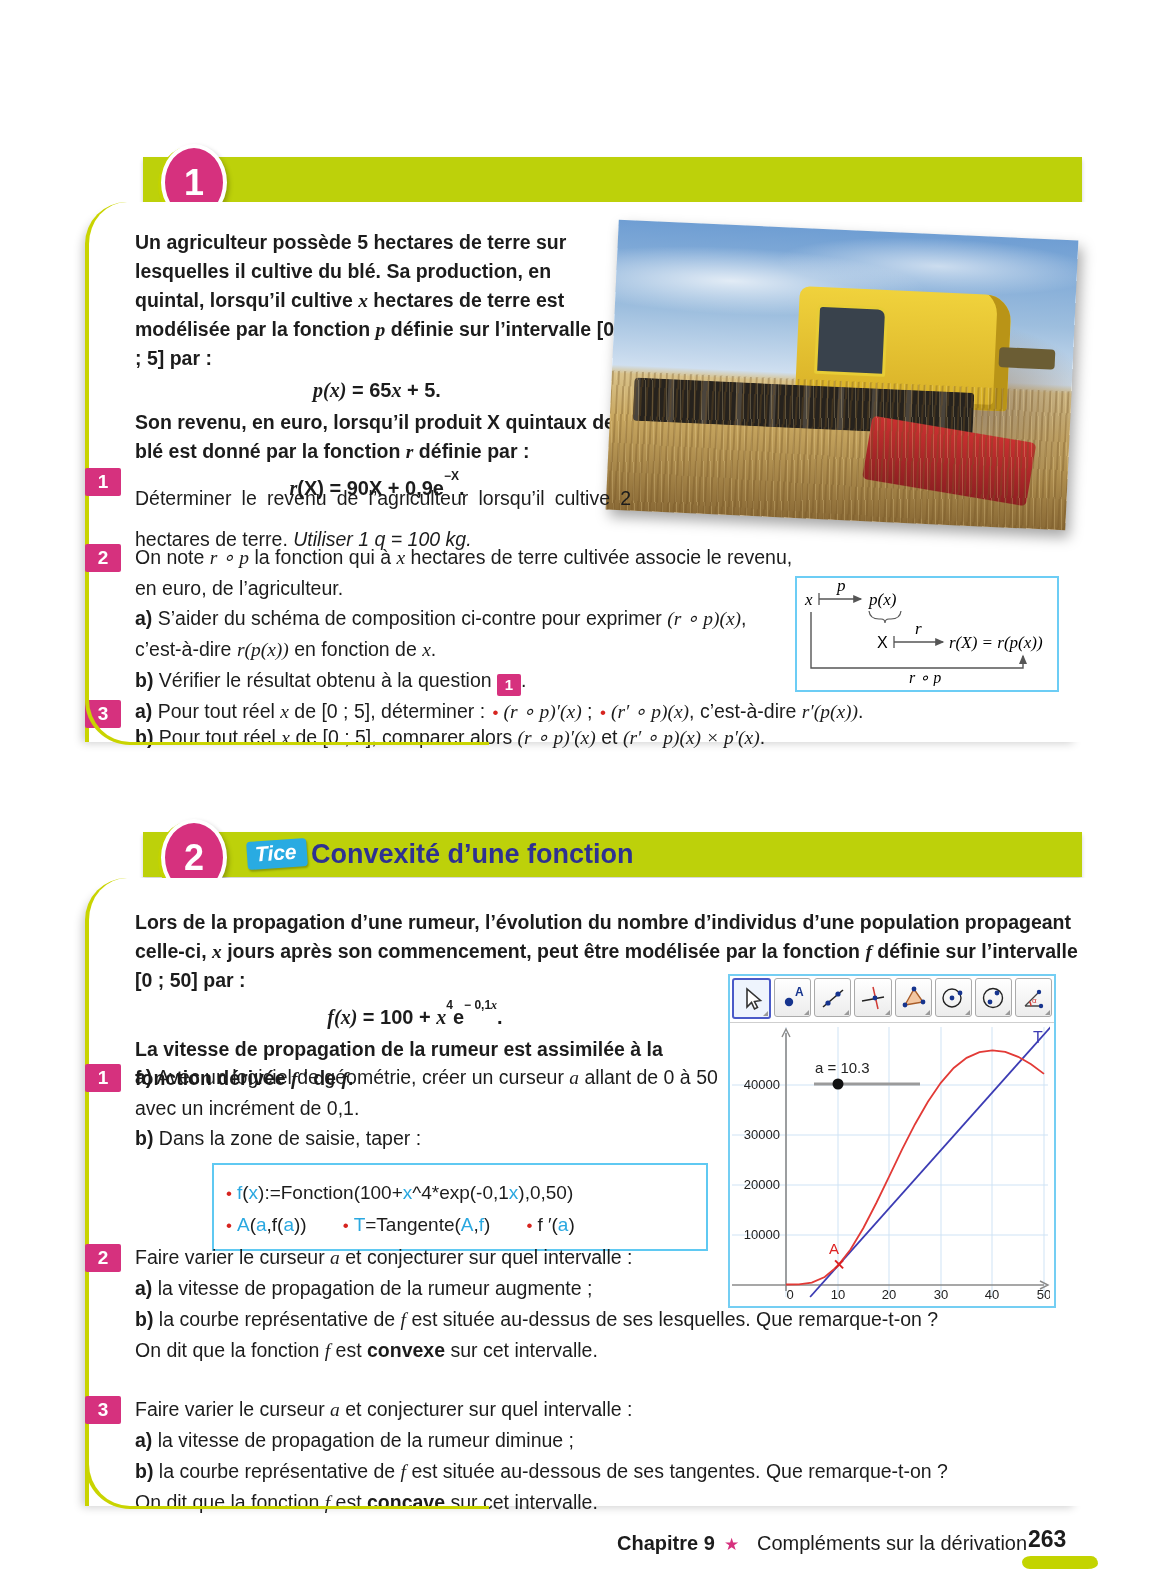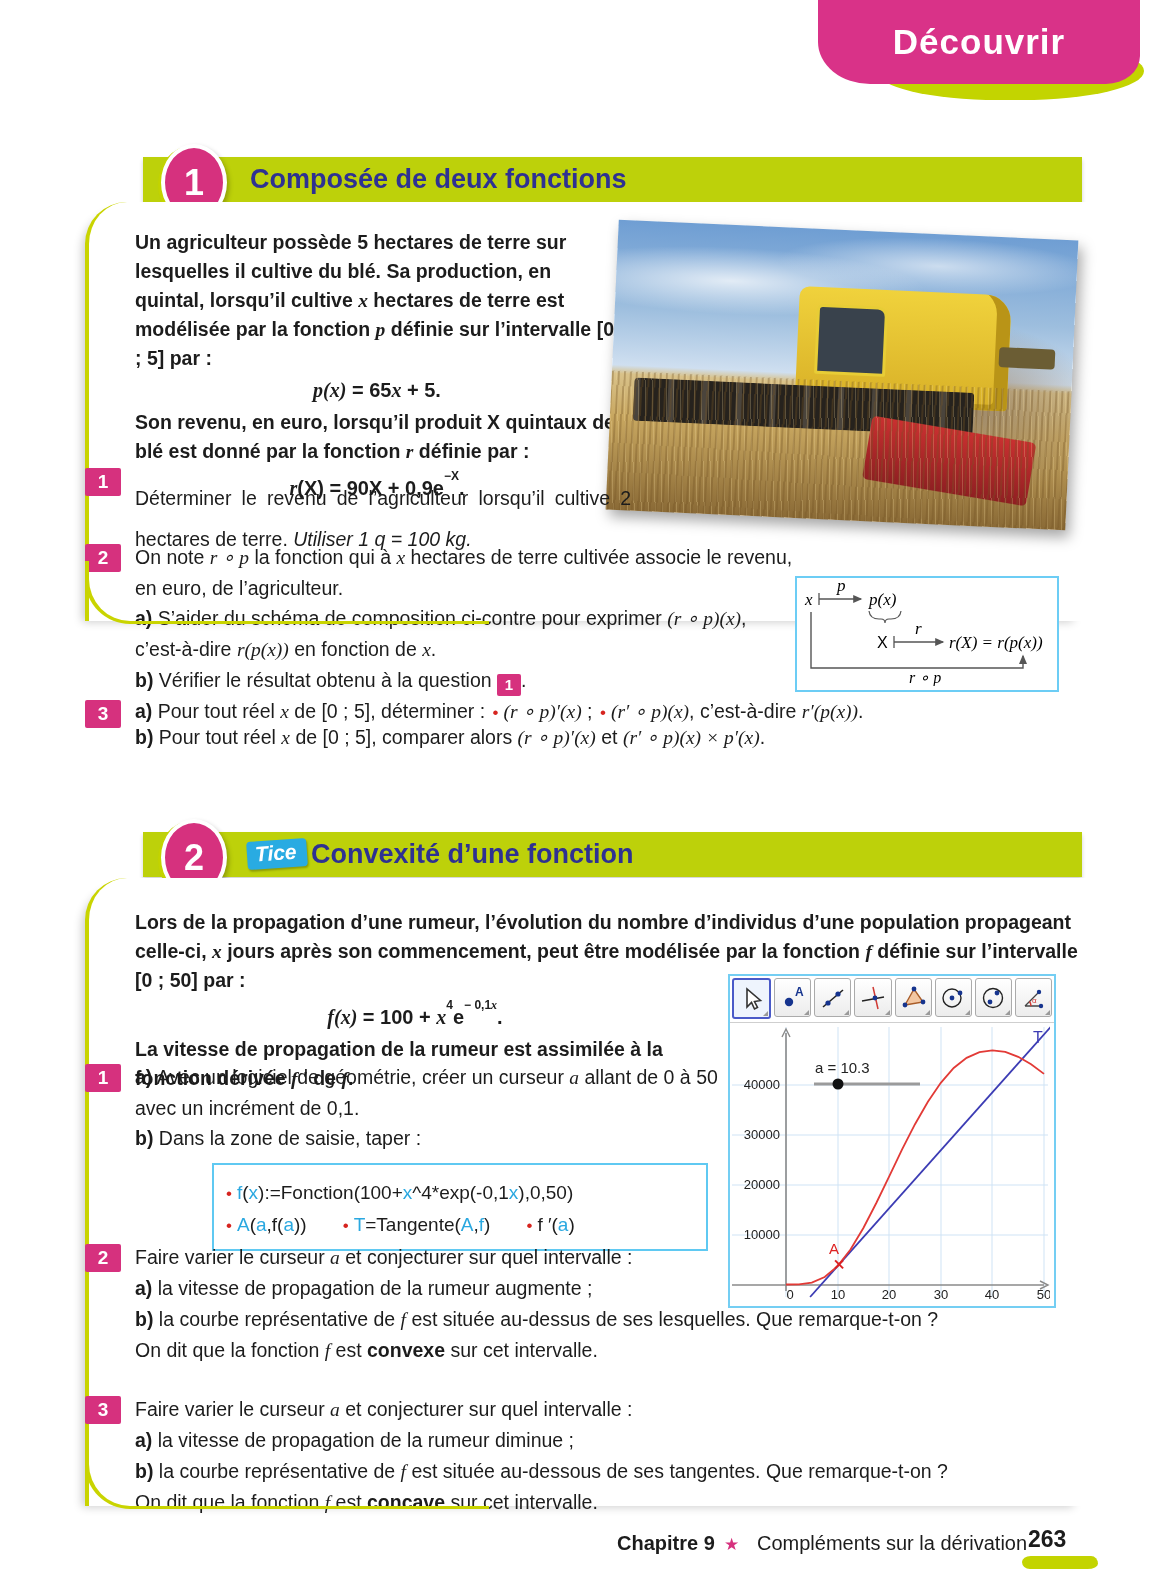--- a/index.html
+++ b/index.html
@@ -87,33 +87,26 @@
   .footer-page{position:absolute;font-weight:bold;font-size:23px;}
   .footer-blob{position:absolute;background:#c3d400;border-radius:10px 8px 12px 9px/7px 9px 6px 8px;}
   svg text{font-family:"Liberation Sans",sans-serif;}
   svg .tserif{font-family:"Liberation Serif",serif;font-style:italic;}
 </style>
 </head>
 <body>
 
 <div id="page">
 
-  <div class="banner">
-    <div class="banner-green"></div>
-    <div class="banner-pink">
-      <span>Découvrir</span>
-    </div>
-  </div>
 
   <div class="sec-header" style="top:157px;">
     <div class="oval">1</div>
-    <div class="sec-title" style="left:107px;">Composée de deux fonctions</div>
   </div>
 
-  <div class="panel" style="top:202px;height:419px;">
+  <div class="panel" style="top:202px;height:540px;">
 
     <div class="blk bold600" style="left:46px;top:26px;width:484px;line-height:29px;">
       <span>Un agriculteur possède 5 hectares de terre sur lesquelles il cultive du blé. Sa production, en quintal, lorsqu’il cultive </span><span class="mi">x</span><span> hectares de terre est modélisée par la fonction </span><span class="mi">p</span><span> définie sur l’intervalle [0 ; 5] par :</span>
       <div class="formula">
         <span class="mi">p(x)</span><span> = 65</span><span class="mi">x</span><span> + 5.</span>
       </div>
       <span>Son revenu, en euro, lorsqu’il produit X quintaux de blé est donné par la fonction </span><span class="mi">r</span><span> définie par :</span>
       <div class="formula">
         <span class="mi">r</span><span>(X) = 90X + 0,9e</span><sup>−X</sup><span>.</span>
       </div>

